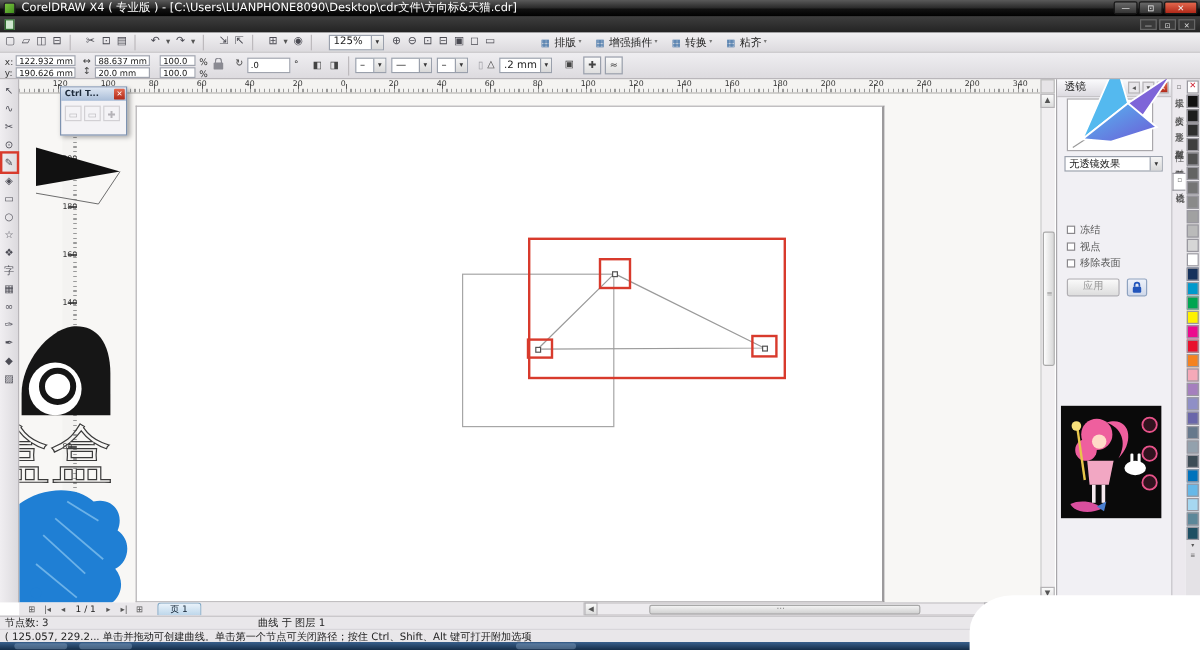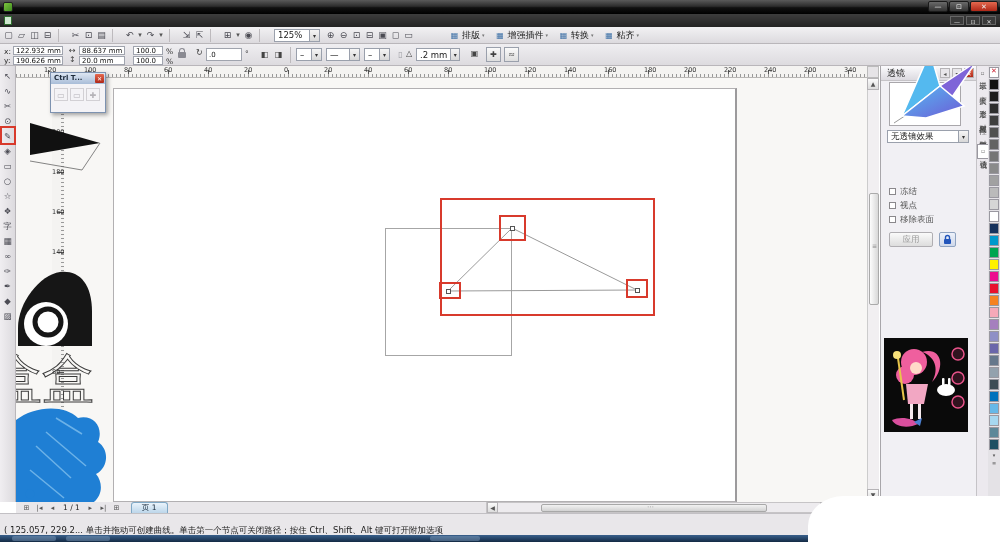--- a/index.html
+++ b/index.html
@@ -177,20 +177,21 @@
   .artsvg{left:16px;top:66px;width:110px;height:436px;z-index:2;}
   .trisvg{left:380px;top:190px;width:280px;height:180px;z-index:6;}
 </style>
 </head>
 <body>
 
 <div id="app">
 
   <div class="abs titlebar">
     <span class="app-icon"></span>
+    <span class="title-text">CorelDRAW X4 ( 专业版 ) - [C:\Users\LUANPHONE8090\Desktop\cdr文件\方向标&amp;天猫.cdr]</span>
     <span class="win-btns">
         <span class="wbtn">—</span>
         <span class="wbtn">⊡</span>
         <span class="wbtn close">✕</span>
       </span>
   </div>
 
   <div class="abs menubar">
     <span class="doc-icon"></span>
     <div class="mdi-btns">
@@ -427,20 +428,24 @@
     <span class="pn-ico">|◂</span>
     <span class="pn-ico">◂</span>
     <span class="pn-counter">1 / 1</span>
     <span class="pn-ico">▸</span>
     <span class="pn-ico">▸|</span>
     <span class="pn-ico">⊞</span>
     <span class="pn-tab">页 1</span>
   </div>
 
   <div class="abs statusbar">
+    <div class="st-row1">
+      <span class="st-nodes">节点数: 3</span>
+      <span class="st-obj">曲线 于 图层 1</span>
+    </div>
     <div class="st-row2">
       <span>( 125.057, 229.2...</span>
       <span>单击并拖动可创建曲线。单击第一个节点可关闭路径；按住 Ctrl、Shift、Alt 键可打开附加选项</span>
     </div>
   </div>
 
   <div class="abs taskbar">
     <div class="tb-blob" style="left:12px;width:44px;"></div>
     <div class="tb-blob" style="left:66px;width:44px;"></div>
     <div class="tb-blob" style="left:430px;width:50px;"></div>

